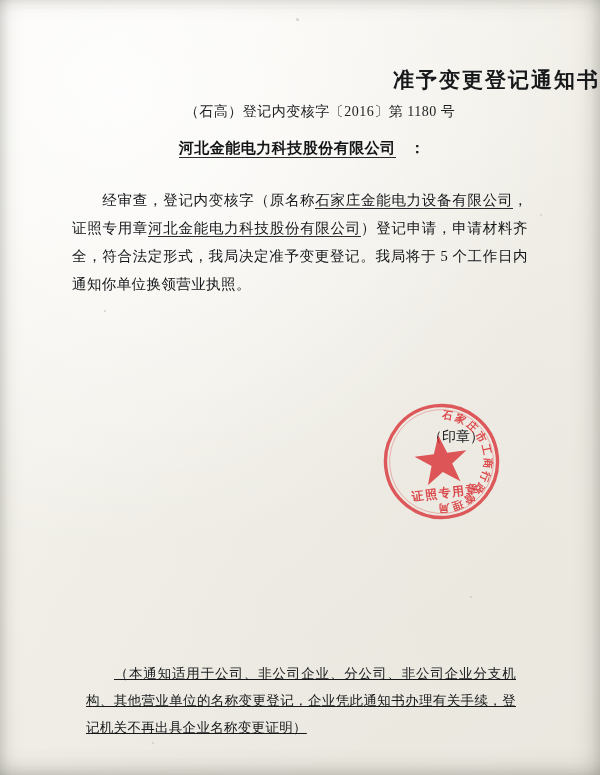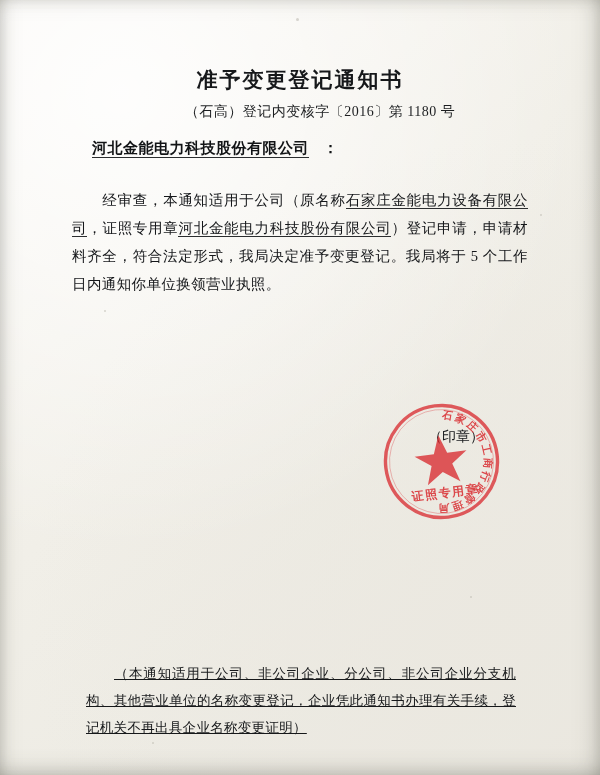--- a/index.html
+++ b/index.html
@@ -54,21 +54,21 @@
     top: 0;
     width: 600px;
     height: 775px;
   }
 
   .doc-title {
     position: absolute;
     left: 0;
     top: 66px;
     width: 600px;
-    text-align: center;
+    text-align: right;
     font-size: 21px;
     font-weight: bold;
     letter-spacing: 2px;
     color: #16181a;
     font-family: "Liberation Serif", serif;
   }
 
   .doc-subtitle {
     position: absolute;
     left: 0;
@@ -83,20 +83,21 @@
 
   .company-line {
     position: absolute;
     left: 92px;
     top: 139px;
     width: 420px;
     font-size: 15px;
     font-weight: bold;
     color: #121416;
     letter-spacing: 0.5px;
+    text-align: center;
   }
   .company-name {
     border-bottom: 1px solid #2a2c2e;
     padding-bottom: 1px;
   }
   .company-colon {
     margin-left: 14px;
     font-weight: bold;
   }
 
@@ -181,21 +182,21 @@
 
     <div class="doc-title">准予变更登记通知书</div>
 
     <div class="doc-subtitle">（石高）登记内变核字〔2016〕第 1180 号</div>
 
     <div class="company-line">
       <span class="company-name">河北金能电力科技股份有限公司</span><span class="company-colon">：</span>
     </div>
 
     <div class="body-text">
-      <span class="indent"></span><span>经审查，本通知适用于公司（原名称</span><span class="ul">石家庄金能电力设备有限公司</span><span>，证照专用章</span><span class="ul">河北金能电力科技股份有限公司</span><span>）登记申请，申请材料齐全，符合法定形式，我局决定准予变更登记。我局将于 5 个工作日内通知你单位换领营业执照。</span>
+      <span class="indent"></span><span>经审查，登记内变核字（原名称</span><span class="ul">石家庄金能电力设备有限公司</span><span>，证照专用章</span><span class="ul">河北金能电力科技股份有限公司</span><span>）登记申请，申请材料齐全，符合法定形式，我局决定准予变更登记。我局将于 5 个工作日内通知你单位换领营业执照。</span>
     </div>
 
     <div class="seal-label">（印章）</div>
 
     <div class="seal">
       <svg width="121" height="121" viewBox="0 0 121 121" xmlns="http://www.w3.org/2000/svg">
         <defs>
           <path id="ringpath" d="M 60.5,60.5 m -43,0 a 43,43 0 1,1 86,0 a 43,43 0 1,1 -86,0"></path>
           <path id="ringpathbottom" d="M 60.5,60.5 m -40,0 a 40,40 0 1,0 80,0"></path>
         </defs>

